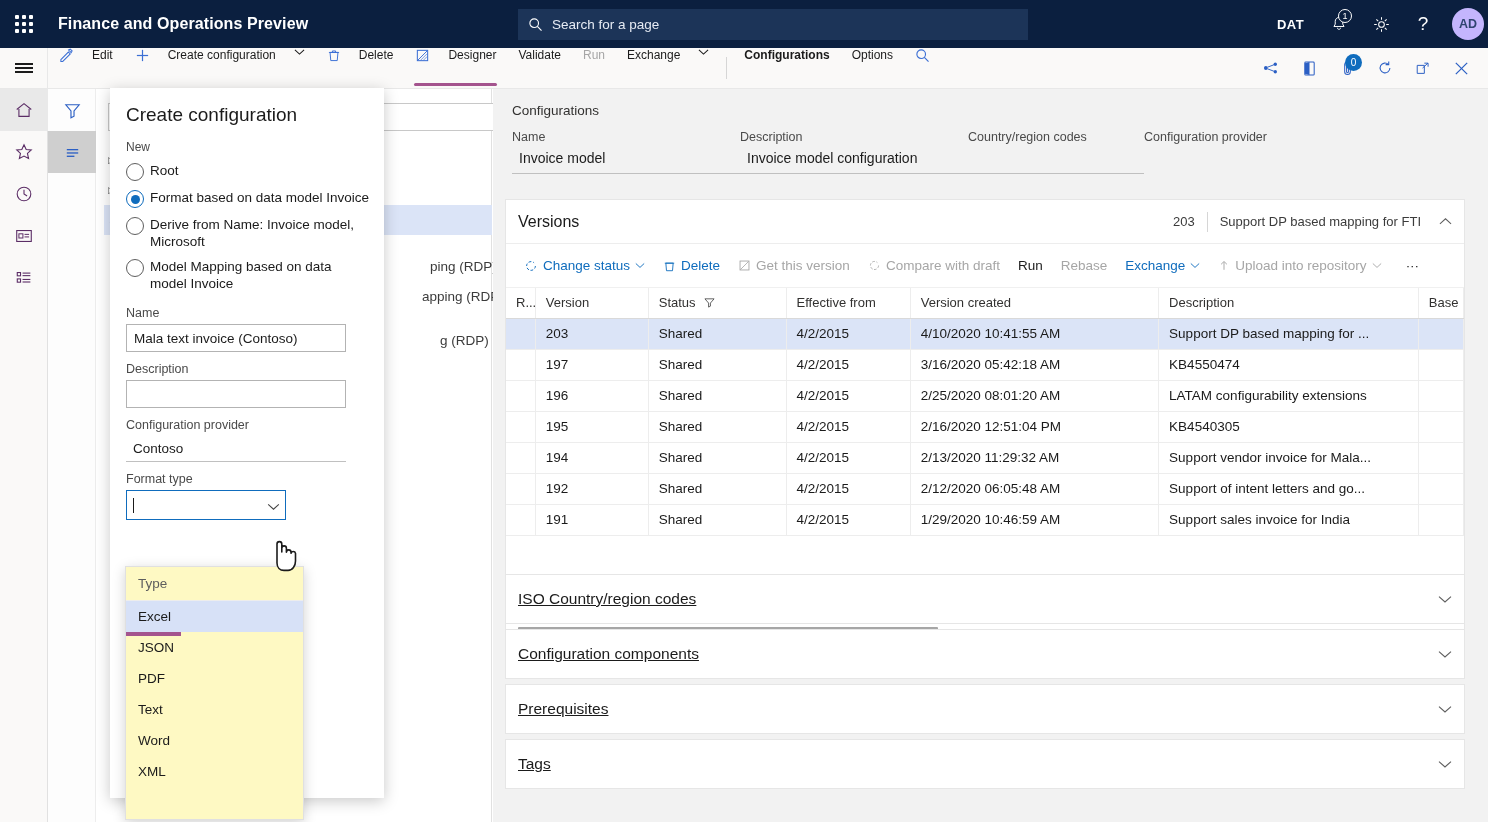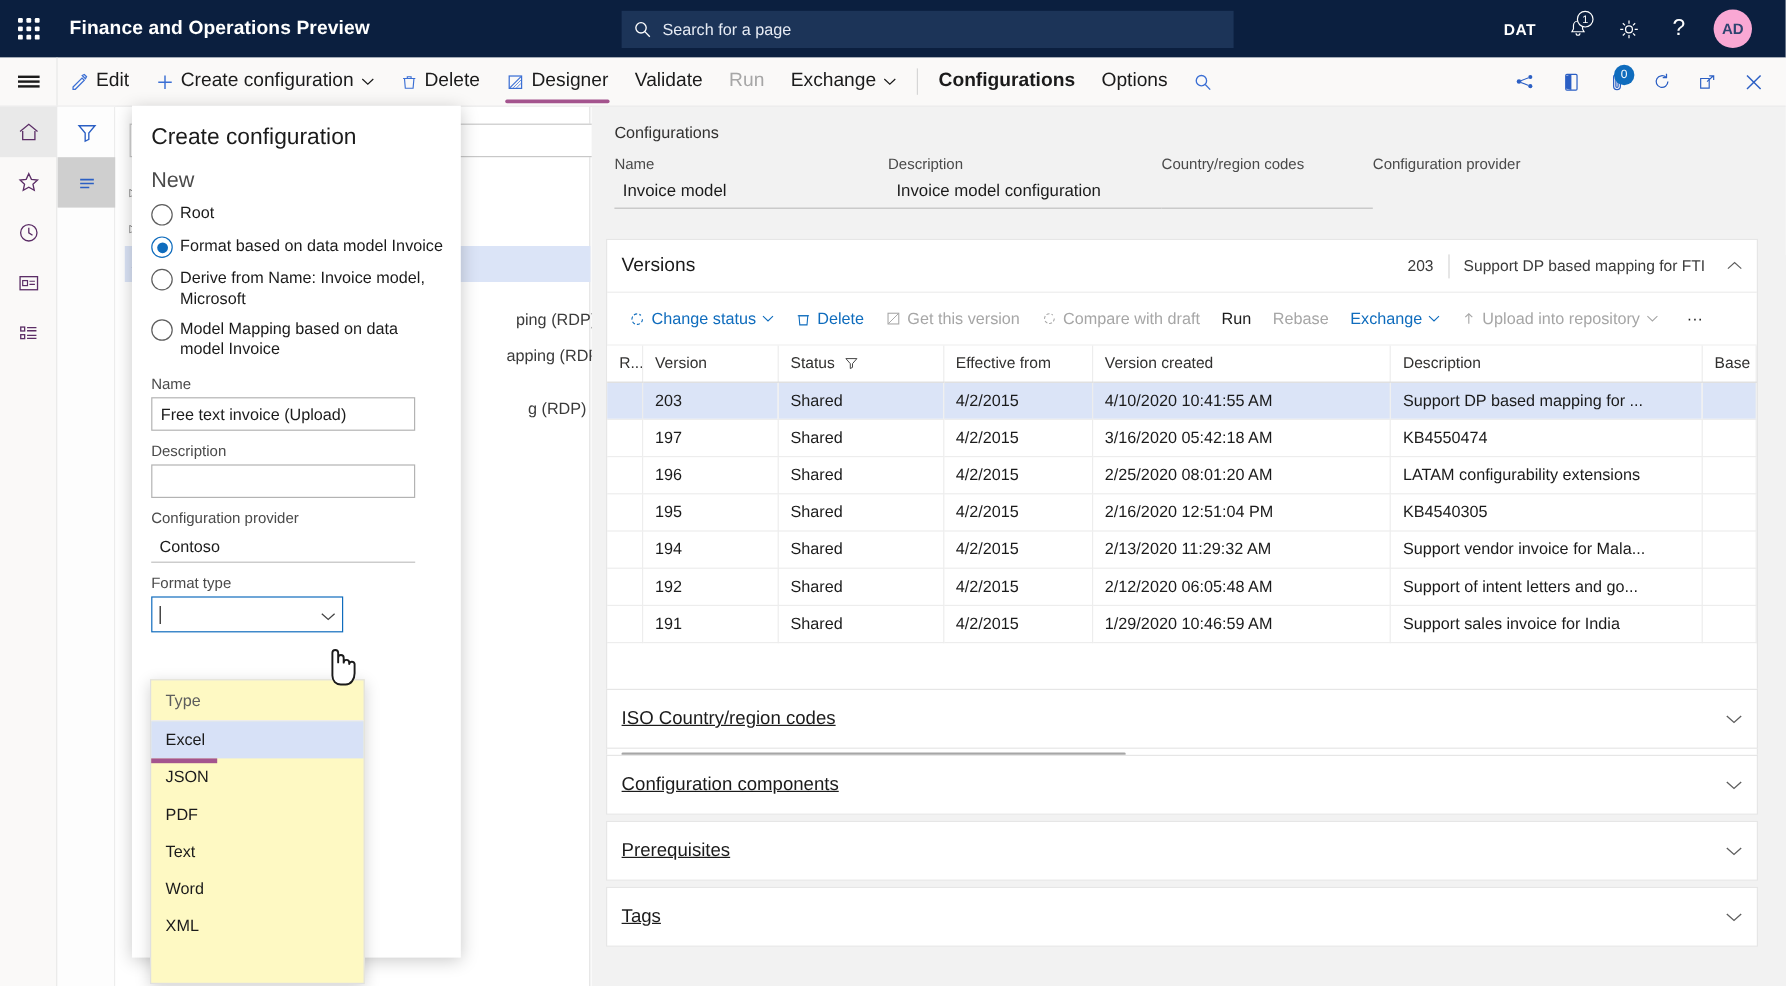--- a/index.html
+++ b/index.html
@@ -33,36 +33,36 @@
   .top-right { position:absolute; right:0; top:0; height:48px; display:flex; align-items:center; }
   .top-right > div { display:flex; align-items:center; justify-content:center; height:48px; cursor:pointer; position:relative; }
   .dat { color:#fff; font-size:13px; font-weight:bold; padding:0 14px; letter-spacing:.4px; }
   .ticon { width:42px; }
   .badge-dot {
     position:absolute; top:9px; right:8px; min-width:14px; height:14px; border-radius:7px;
     background:#0b1f3f; border:1px solid #ffffff; color:#fff; font-size:9px;
     display:flex; align-items:center; justify-content:center; padding:0 2px;
   }
   .avatar {
-    width:32px; height:32px; border-radius:50%; background:#f9a8d4; color:#2f4470;
+    width:32px; height:32px; border-radius:50%; background:#c4b5fd; color:#2f4470;
     font-size:12.5px; font-weight:bold; display:flex; align-items:center; justify-content:center;
-    margin:0 28px 0 8px;
+    margin:0 4px 0 8px;
   }
 
   
   .actionpane {
     position:absolute; left:0; top:48px; width:1488px; height:41px;
     background:#faf9f8; border-bottom:1px solid #e8e8e8;
     display:flex; align-items:center;
   }
   .hamburger { width:48px; height:40px; display:flex; align-items:center; justify-content:center; cursor:pointer; border-right:1px solid #e8e8e8;}
   .hamburger span { display:block; width:18px; height:1.6px; background:#1b1b1b; margin:2.4px 0; }
   .ap-item {
-    display:flex; align-items:center; gap:6px; height:40px; padding:0 11px;
-    cursor:pointer; font-size:16px; color:#1b1b1b; position:relative; white-space:nowrap;
+    display:flex; align-items:flex-start; gap:18px; height:40px; padding:0 11px;
+    cursor:pointer; font-size:12px; color:#1b1b1b; position:relative; white-space:nowrap;
   }
   .ap-item.disabled { color:#a6a6a6; cursor:default; }
   .ap-item.bold { font-weight:bold; }
   .ap-sep { width:1px; height:22px; background:#d6d6d6; margin:0 6px; }
   .ap-underline { position:absolute; left:10px; right:10px; bottom:2px; height:3px; background:#a4548e; border-radius:2px; }
   .ap-right { margin-left:auto; display:flex; align-items:center; padding-right:8px; }
   .ap-icon { width:38px; height:40px; display:flex; align-items:center; justify-content:center; cursor:pointer; position:relative; }
   .ap-badge {
     position:absolute; top:6px; right:4px; min-width:17px; height:17px; border-radius:9px;
     background:#0f6cbd; color:#fff; font-size:10px; display:flex; align-items:center; justify-content:center;
@@ -139,21 +139,21 @@
          display:flex; align-items:center; padding:0 12px; cursor:pointer;}
   .sec-title { font-size:15.5px; color:#1b1b1b;text-decoration:underline; }
   .sec-chev { margin-left:auto; color:#5e5e5e; }
 
   
   .dialog {
     position:absolute; left:110px; top:88px; width:274px; height:710px;
     background:#ffffff; box-shadow:0 3px 14px rgba(0,0,0,.22); z-index:40;
   }
   .dlg-title { font-size:19px; color:#1b1b1b; padding:16px 0 0 16px; }
-  .dlg-group-label { font-size:18px; color:#4a4a4a; padding:14px 0 4px 16px; }
+  .dlg-group-label { font-size:12px; color:#4a4a4a; padding:14px 0 4px 16px; }
   .radio-row { display:flex; align-items:flex-start; gap:6px; padding:4px 14px 4px 16px; cursor:pointer; }
   .radio {
     flex:0 0 auto; width:18px; height:18px; border-radius:50%; border:1.4px solid #5e5e5e; background:#fff; margin-top:1px;
     display:flex; align-items:center; justify-content:center;
   }
   .radio.checked { border-color:#0f6cbd; border-width:1.6px; }
   .radio.checked::after { content:""; width:9px; height:9px; border-radius:50%; background:#0f6cbd; }
   .radio-label { font-size:13.5px; color:#1b1b1b; line-height:17px; }
   .dlg-field { padding:10px 14px 0 16px; }
   .dlg-flabel { font-size:12.5px; color:#4a4a4a; margin-bottom:4px; }
@@ -699,21 +699,21 @@
     <span class="radio"></span>
     <span class="radio-label">Derive from Name: Invoice model, Microsoft</span>
   </div>
   <div class="radio-row">
     <span class="radio"></span>
     <span class="radio-label">Model Mapping based on data model Invoice</span>
   </div>
 
   <div class="dlg-field">
     <div class="dlg-flabel">Name</div>
-    <div class="dlg-input">Free text invoice (Upload)</div>
+    <div class="dlg-input">Mala text invoice (Contoso)</div>
   </div>
 
   <div class="dlg-field">
     <div class="dlg-flabel">Description</div>
     <div class="dlg-input"></div>
   </div>
 
   <div class="dlg-field">
     <div class="dlg-flabel">Configuration provider</div>
     <div class="dlg-underline-input">Contoso</div>

